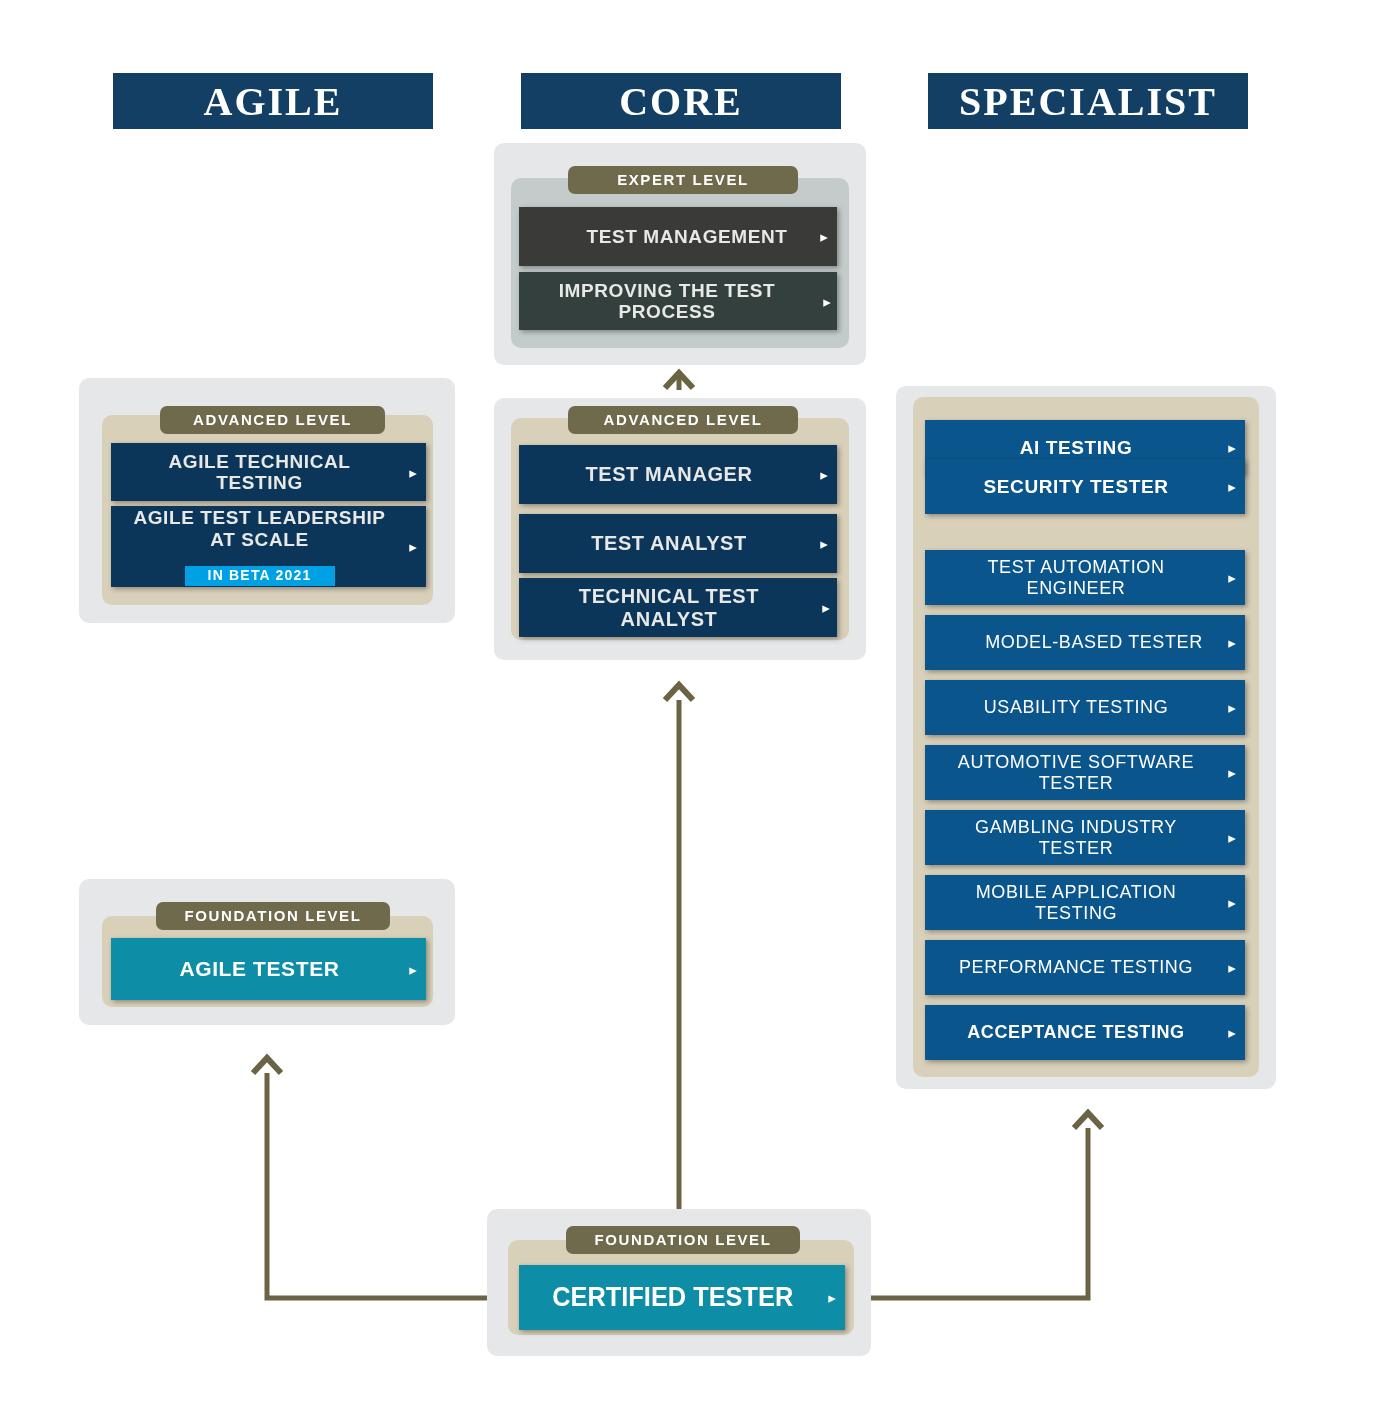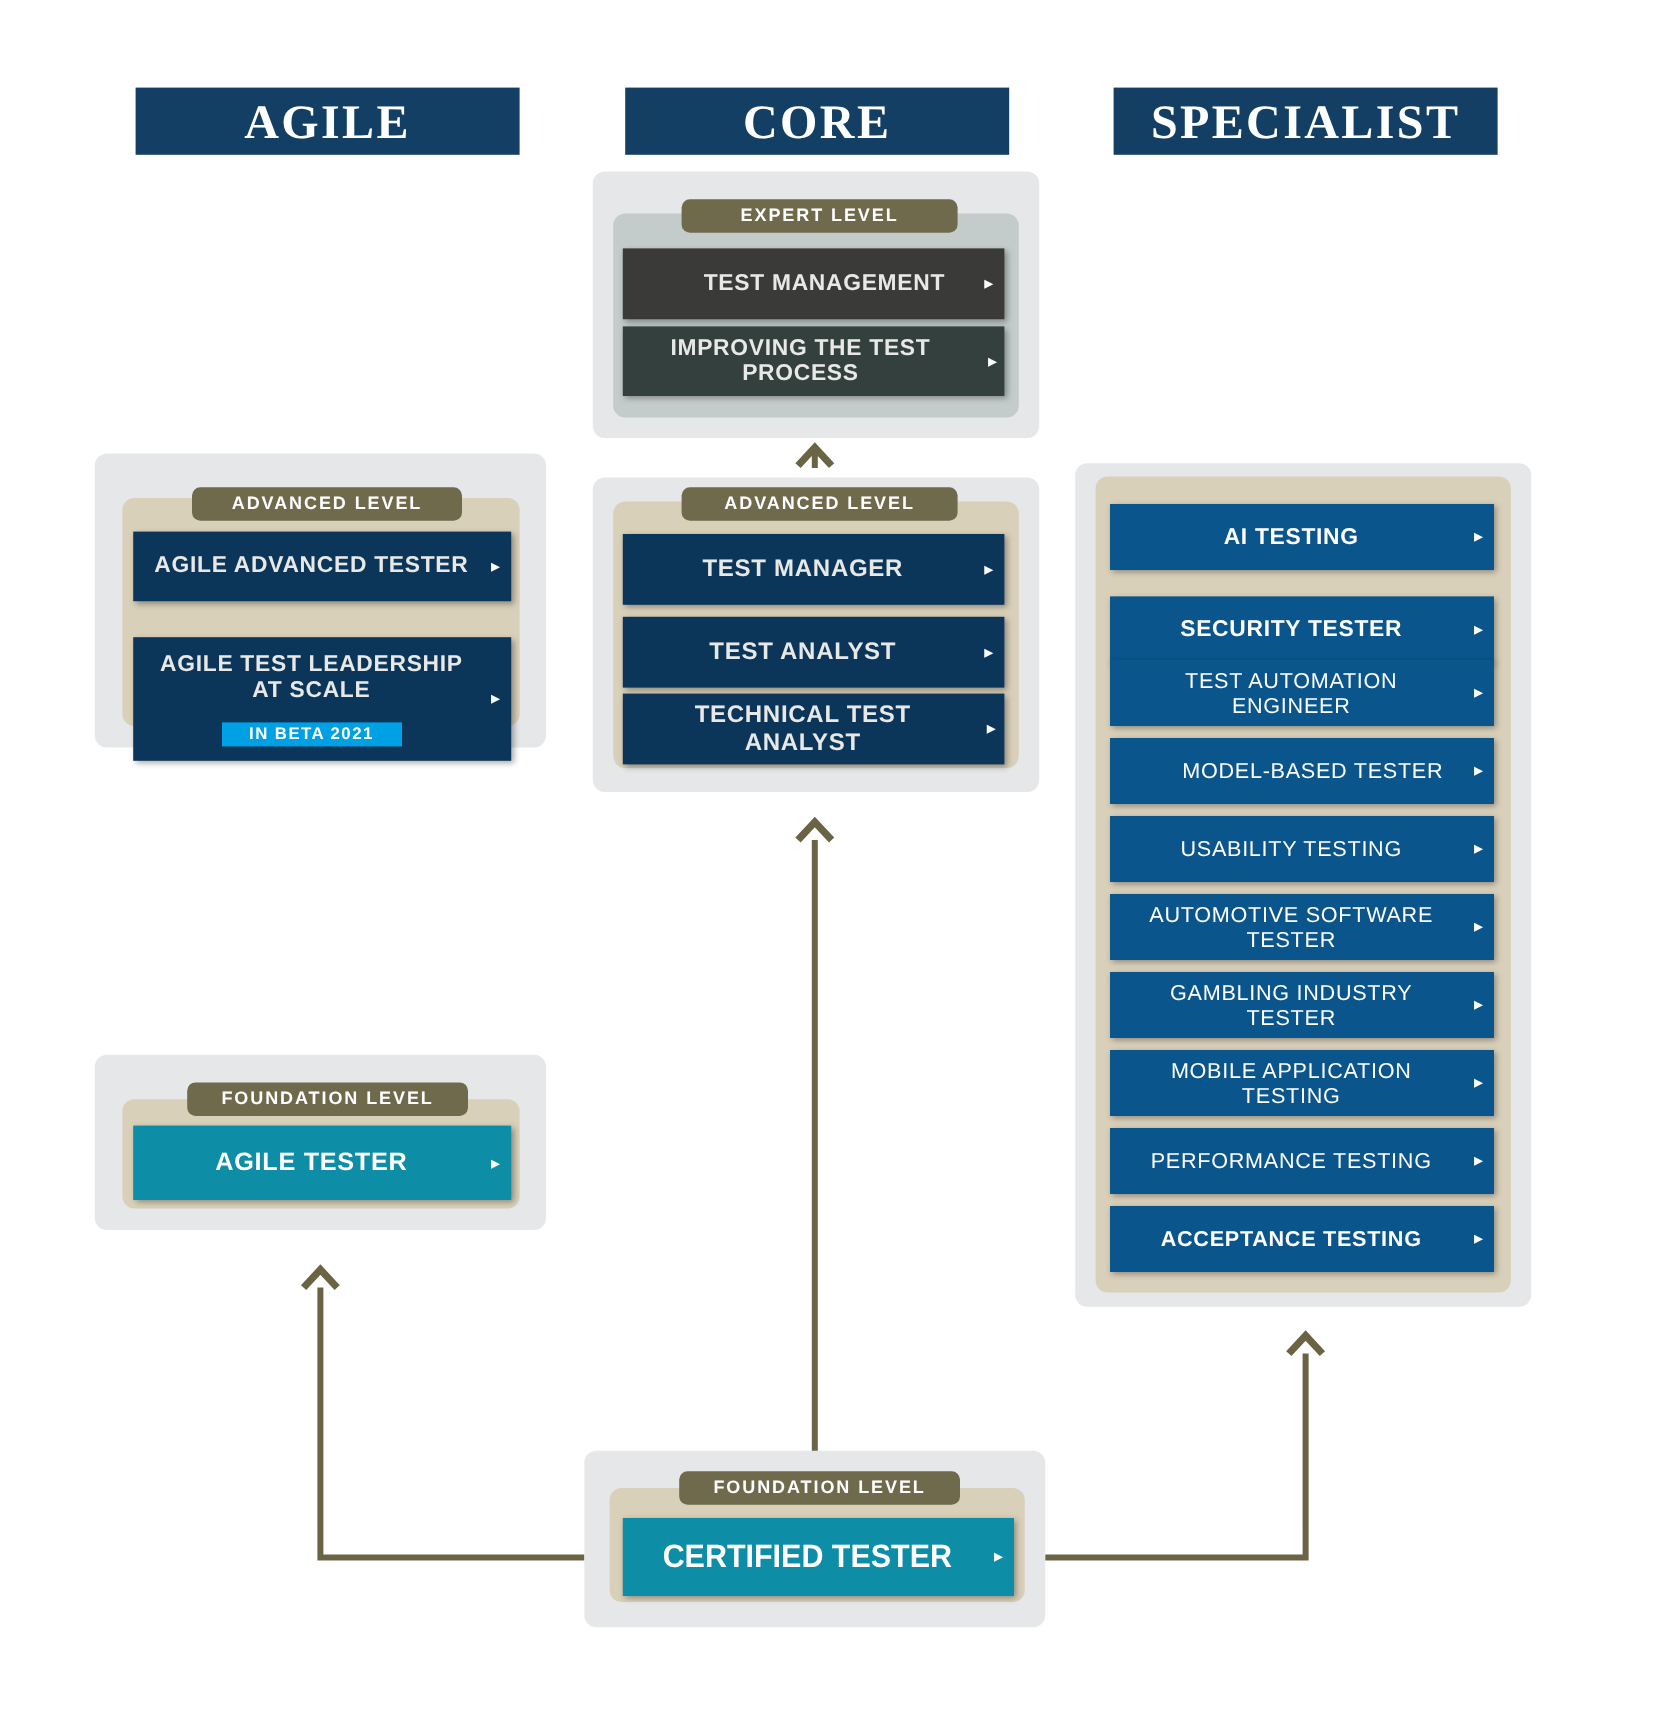--- a/index.html
+++ b/index.html
@@ -108,24 +108,24 @@
   <div class="card dark2" style="left:519px;top:272px;width:318px;height:58px;">
     <span class="label" style="font-size:19px;padding-left:4px;">IMPROVING THE TEST PROCESS</span>
     <span class="arrow" style="width:20px;flex:0 0 20px;">▸</span>
   </div>
 
   <div class="group" style="left:79px;top:378px;width:376px;height:245px;"></div>
   <div class="panel tan" style="left:102px;top:415px;width:331px;height:190px;"></div>
   <div class="level-pill" style="left:160px;top:406px;width:225px;">ADVANCED LEVEL</div>
 
   <div class="card navy" style="left:111px;top:443px;width:315px;height:58px;">
-    <span class="label" style="font-size:19px;">AGILE ADVANCED TESTER</span>
-    <span class="arrow">▸</span>
-  </div>
-  <div class="card navy" style="left:111px;top:531px;width:315px;height:103px;">
+    <span class="label" style="font-size:19px;">AGILE TECHNICAL TESTING</span>
+    <span class="arrow">▸</span>
+  </div>
+  <div class="card navy" style="left:111px;top:506px;width:315px;height:81px;">
     <span class="label" style="font-size:19px;">
       <span>AGILE TEST LEADERSHIP AT SCALE</span>
       <span class="beta">IN BETA 2021</span>
     </span>
     <span class="arrow">▸</span>
   </div>
 
   <div class="group" style="left:494px;top:398px;width:372px;height:262px;"></div>
   <div class="panel tan" style="left:511px;top:418px;width:338px;height:222px;"></div>
   <div class="level-pill" style="left:568px;top:406px;width:230px;">ADVANCED LEVEL</div>
@@ -143,21 +143,21 @@
     <span class="arrow" style="width:22px;flex:0 0 22px;">▸</span>
   </div>
 
   <div class="group" style="left:896px;top:386px;width:380px;height:703px;"></div>
   <div class="panel tan" style="left:913px;top:397px;width:346px;height:680px;"></div>
 
   <div class="card spec" style="left:925px;top:420px;width:320px;height:55px;">
     <span class="label" style="font-size:19px;">AI TESTING</span>
     <span class="arrow">▸</span>
   </div>
-  <div class="card spec" style="left:925px;top:497px;width:320px;height:55px;">
+  <div class="card spec" style="left:925px;top:459px;width:320px;height:55px;">
     <span class="label" style="font-size:19px;">SECURITY TESTER</span>
     <span class="arrow">▸</span>
   </div>
   <div class="card spec" style="left:925px;top:550px;width:320px;height:55px;">
     <span class="label" style="font-size:18px;font-weight:normal;">TEST AUTOMATION ENGINEER</span>
     <span class="arrow">▸</span>
   </div>
   <div class="card spec" style="left:925px;top:615px;width:320px;height:55px;padding-left:36px;">
     <span class="label" style="font-size:18px;font-weight:normal;">MODEL-BASED TESTER</span>
     <span class="arrow">▸</span>

